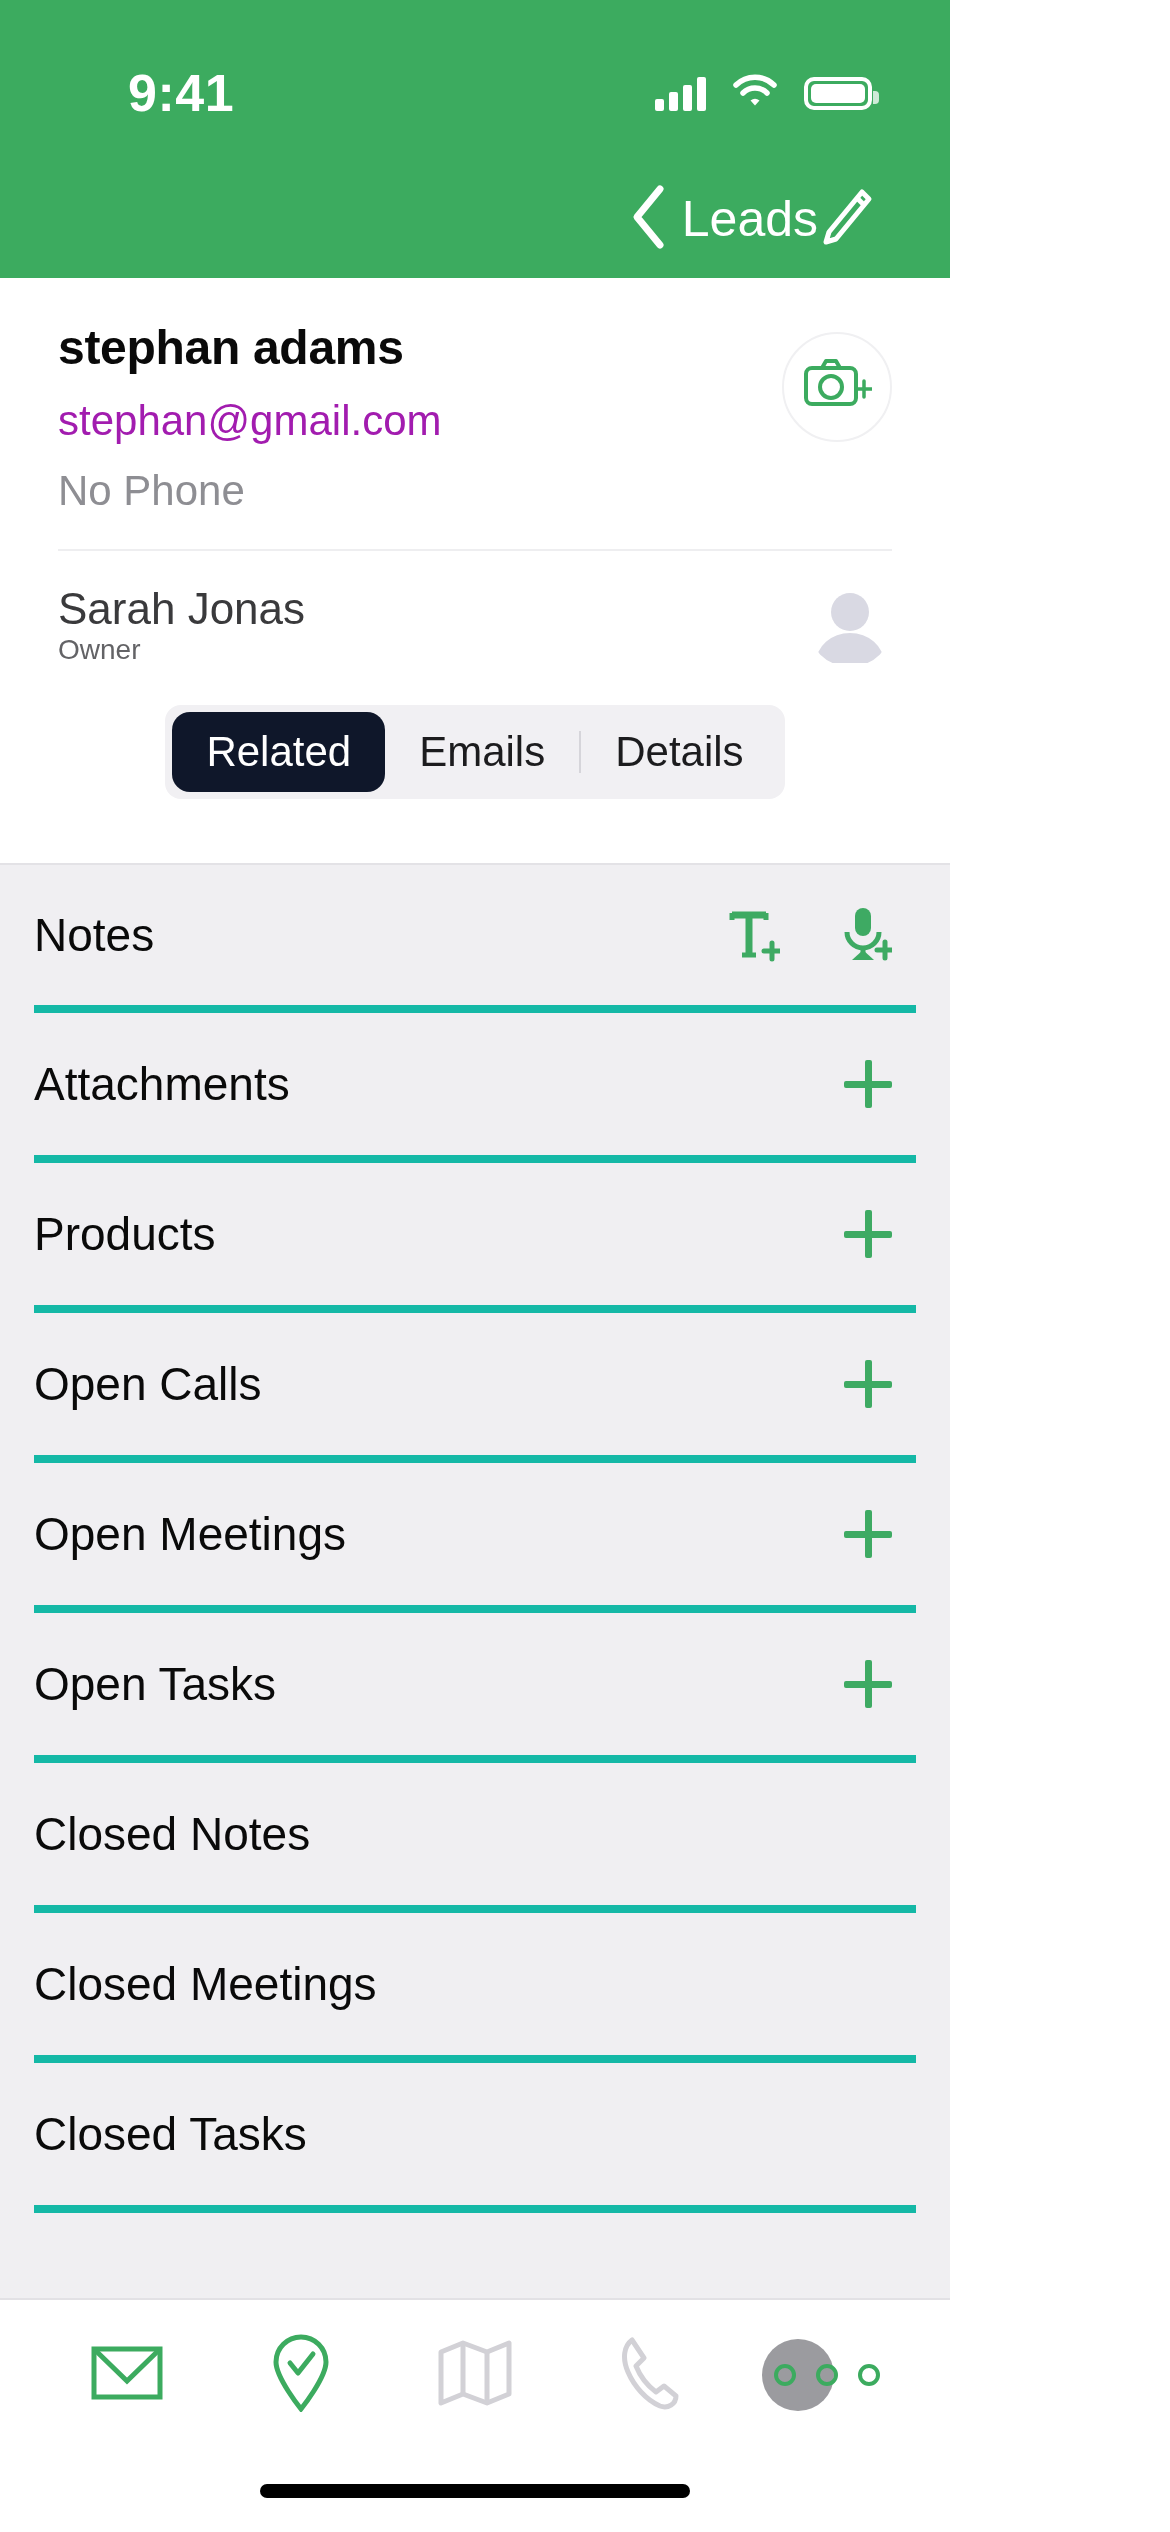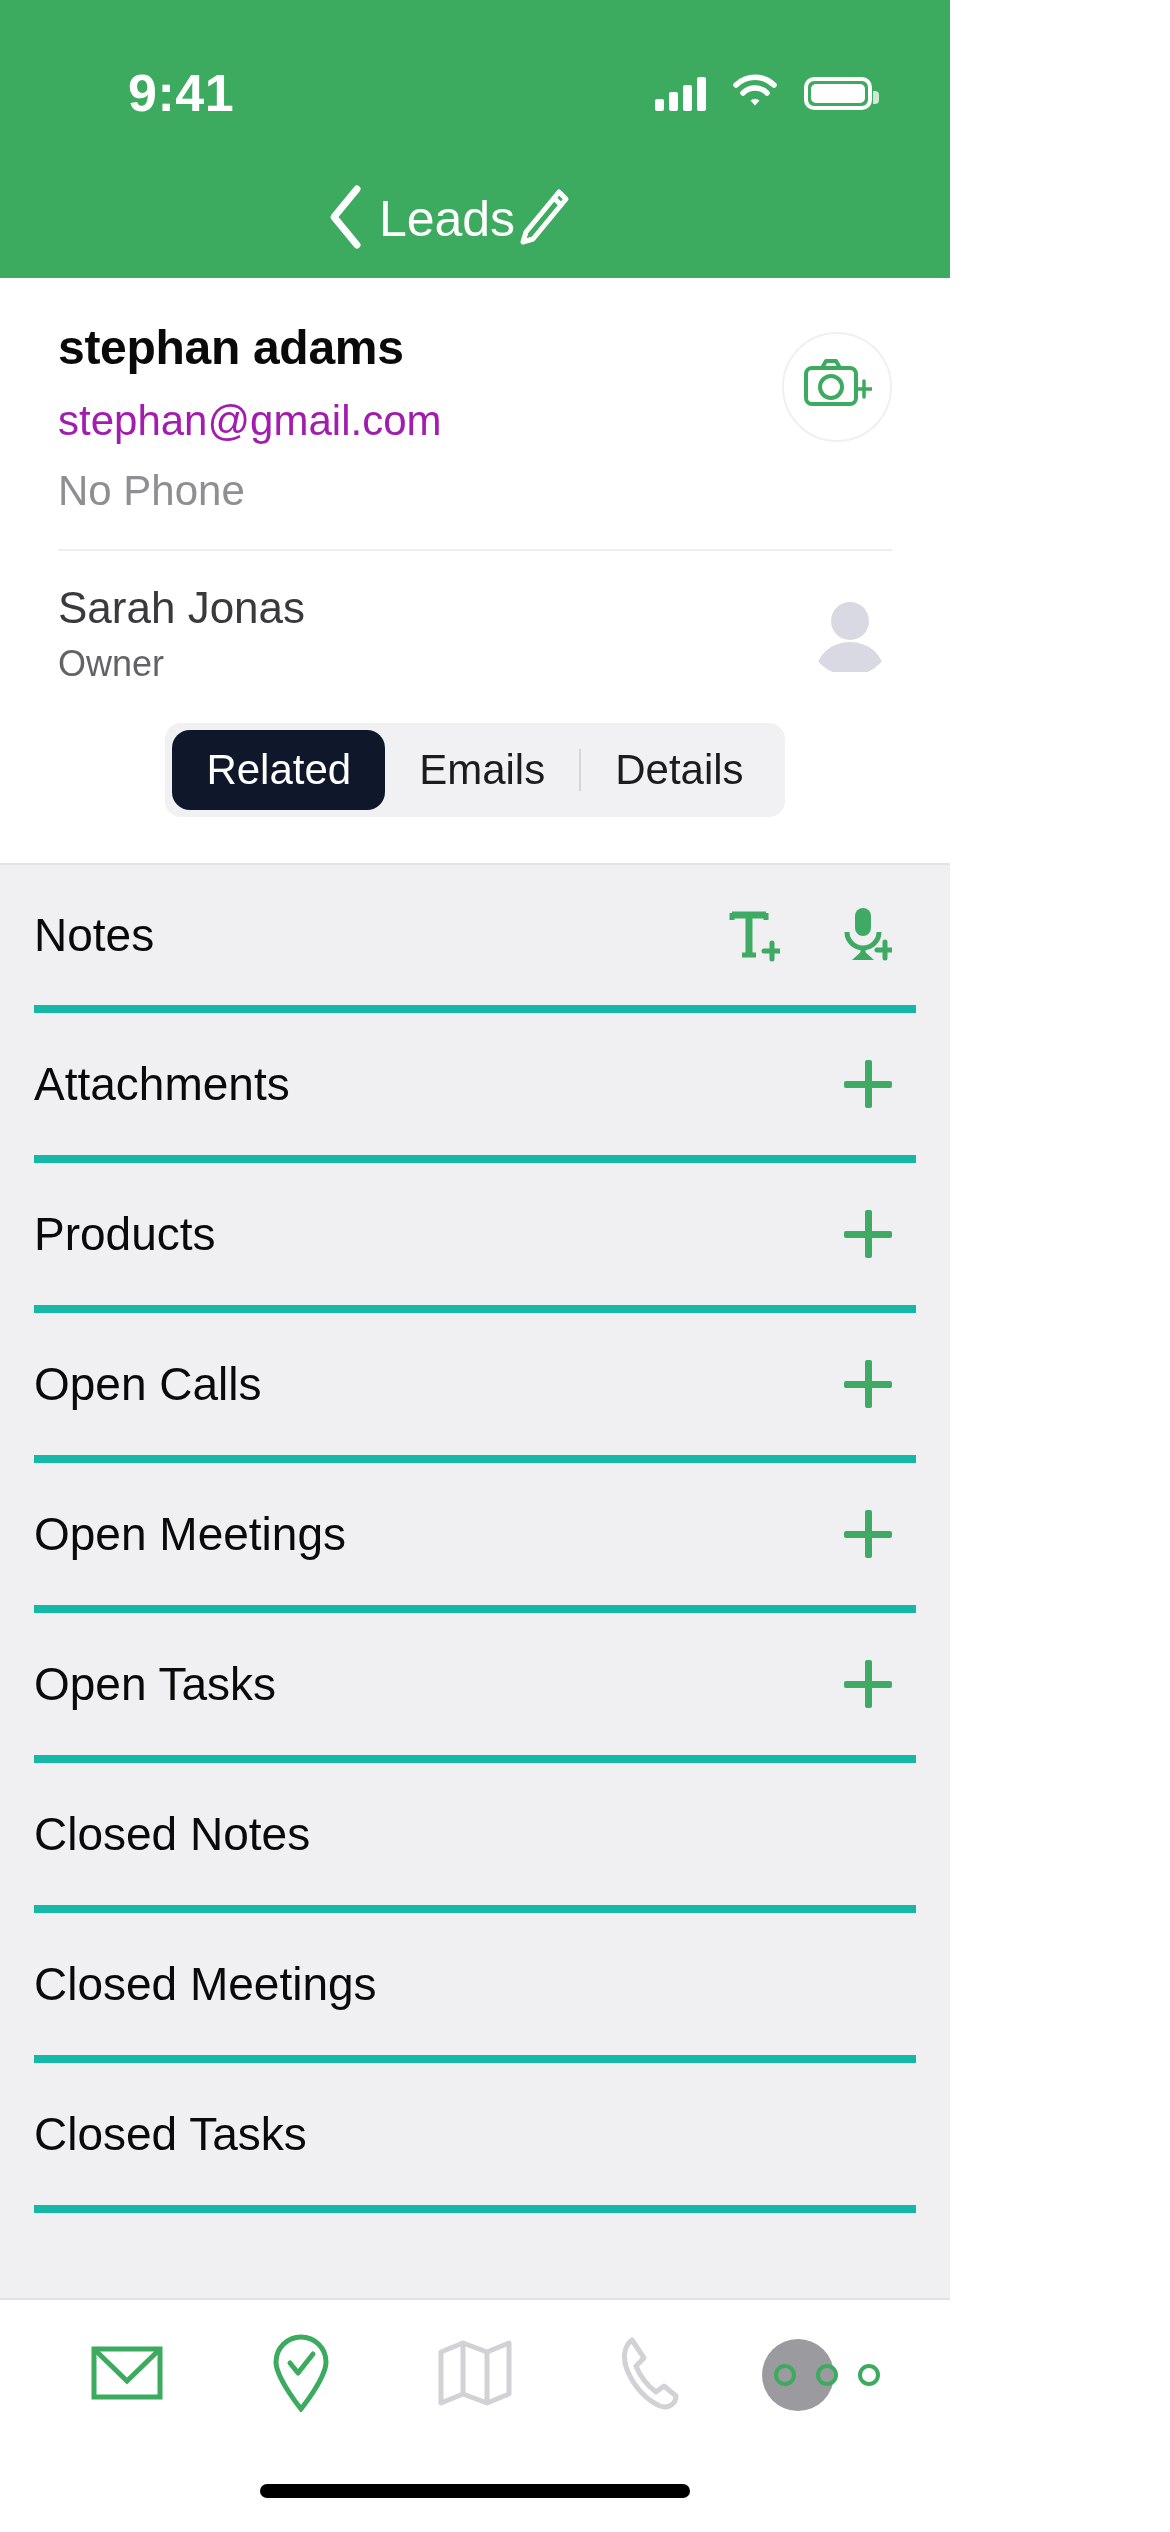--- a/index.html
+++ b/index.html
@@ -27,21 +27,21 @@
   .sig i:nth-child(1){height:12px;} .sig i:nth-child(2){height:19px;}
   .sig i:nth-child(3){height:26px;} .sig i:nth-child(4){height:34px;}
   .batt { width:68px; height:33px; border:4px solid #ffffff; border-radius:10px; position:relative; }
   .batt::after { content:""; position:absolute; right:-11px; top:10px; width:6px; height:13px;
                  background:#ffffff; border-radius:0 4px 4px 0; opacity:.75; }
   .batt i { position:absolute; left:3px; top:3px; bottom:3px; right:3px; background:#ffffff; border-radius:5px; }
 
   
   .navbar {
     height:118px; flex:0 0 118px; background:#3CAB5F;
-    display:flex; align-items:center; justify-content:center;
+    display:flex; align-items:center; justify-content:flex-end;
     padding:0 76px 0 22px;
   }
   .nav-back { display:flex; align-items:center; gap:12px; cursor:pointer; }
   .nav-back-label { color:#ffffff; font-size:50px; font-weight:400; }
   .nav-edit { cursor:pointer; display:flex; }
 
   
   .card { background:#ffffff; flex:0 0 585px; padding:0 58px; position:relative; }
   .contact { display:flex; align-items:flex-start; justify-content:space-between; padding-top:38px; }
   .contact-text { padding-top:4px; }
@@ -50,21 +50,21 @@
   .c-phone { font-size:42px; color:#8e8e93; margin-top:22px; }
   .camera-btn {
     width:110px; height:110px; border-radius:55px; border:2px solid #f0f0f2;
     display:flex; align-items:center; justify-content:center; flex:0 0 110px; margin-top:16px; cursor:pointer;
   }
 
   .divider-h { height:2px; background:#eeeef0; margin:34px 0 0 0; }
 
   .owner { display:flex; align-items:center; justify-content:space-between; padding-top:32px; }
   .o-name { font-size:44px; color:#3a3a3c; }
-  .o-role { font-size:36px; color:#636366; margin-top:10px; }
+  .o-role { font-size:28px; color:#636366; margin-top:0; }
   .avatar { width:84px; height:84px; border-radius:42px; overflow:hidden; background:#ffffff;
             display:flex; align-items:flex-end; justify-content:center; flex:0 0 84px; }
 
   
   .segwrap { display:flex; justify-content:center; margin-top:38px; }
   .seg { display:flex; align-items:center; background:#f1f0f3; border-radius:16px; padding:7px; }
   .seg-item { font-size:42px; color:#1c1c1e; padding:16px 34px; border-radius:12px; cursor:pointer; position:relative; }
   .seg-item.active { background:#0f172a; color:#ffffff;border-radius:18px; }
   .seg-sep { width:2px; height:42px; background:#d6d5da; }
 

